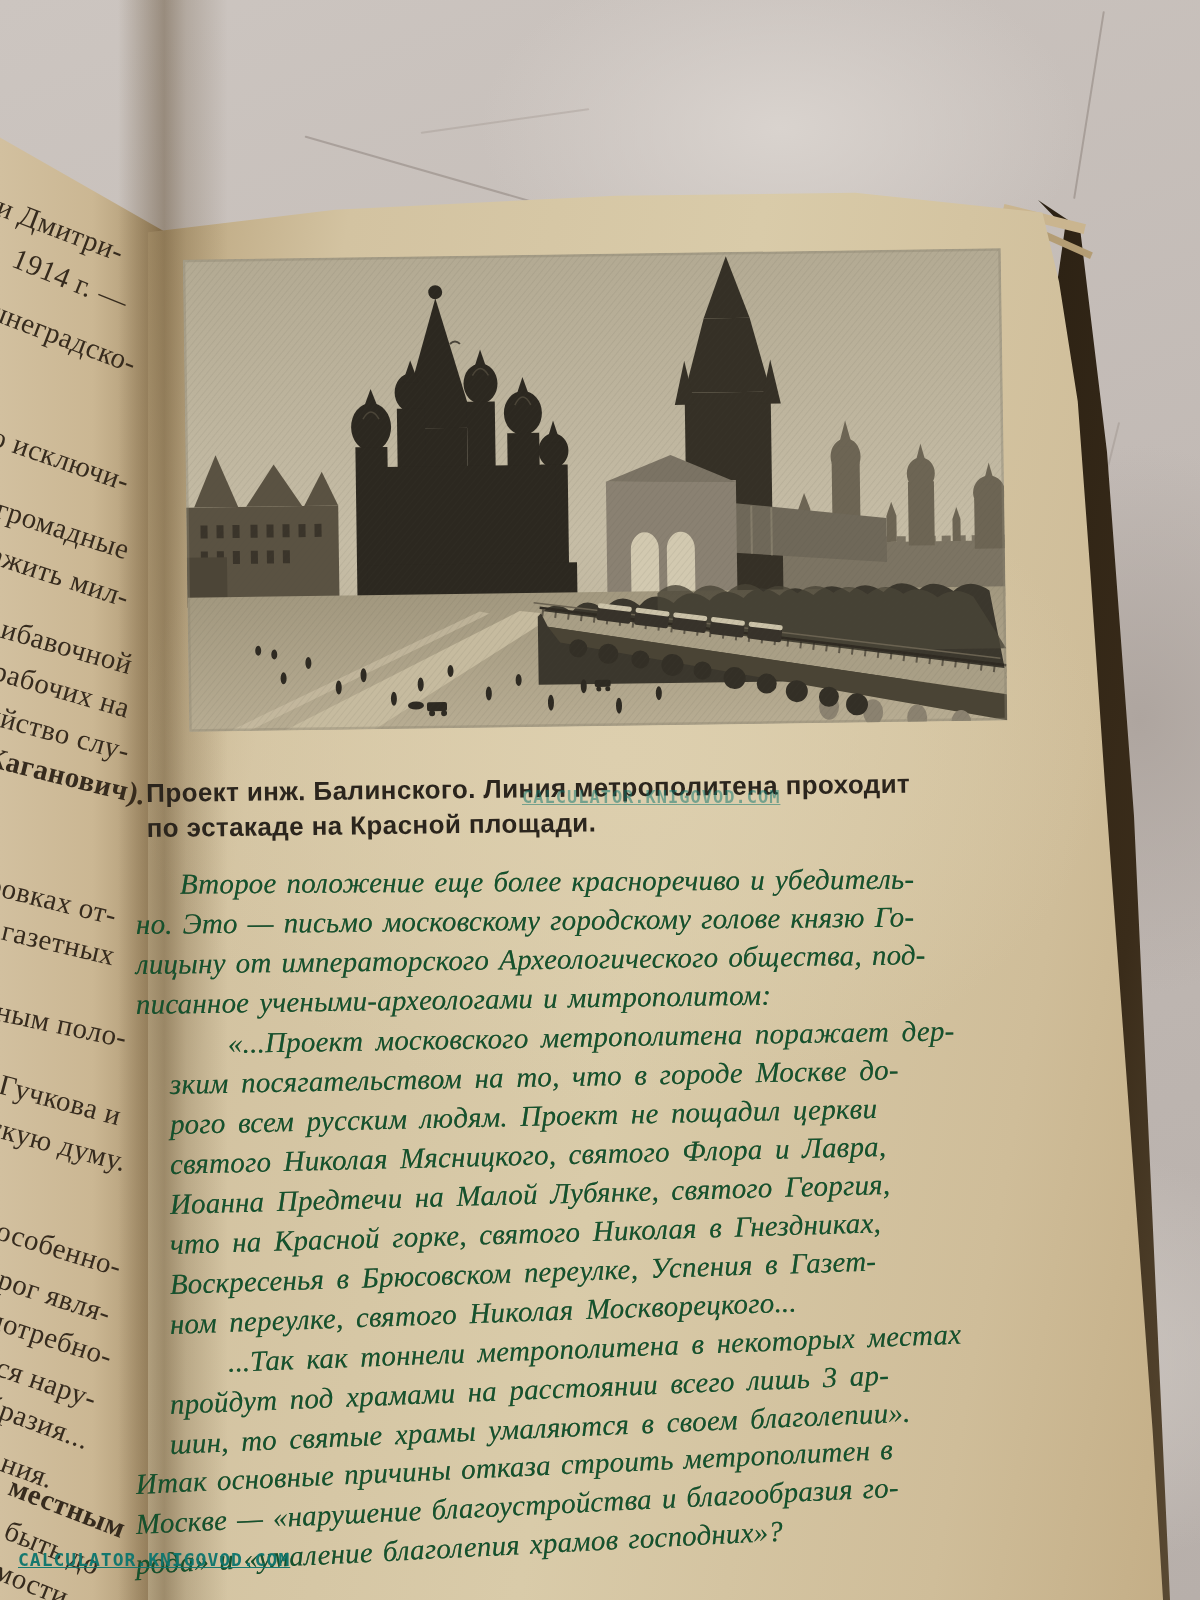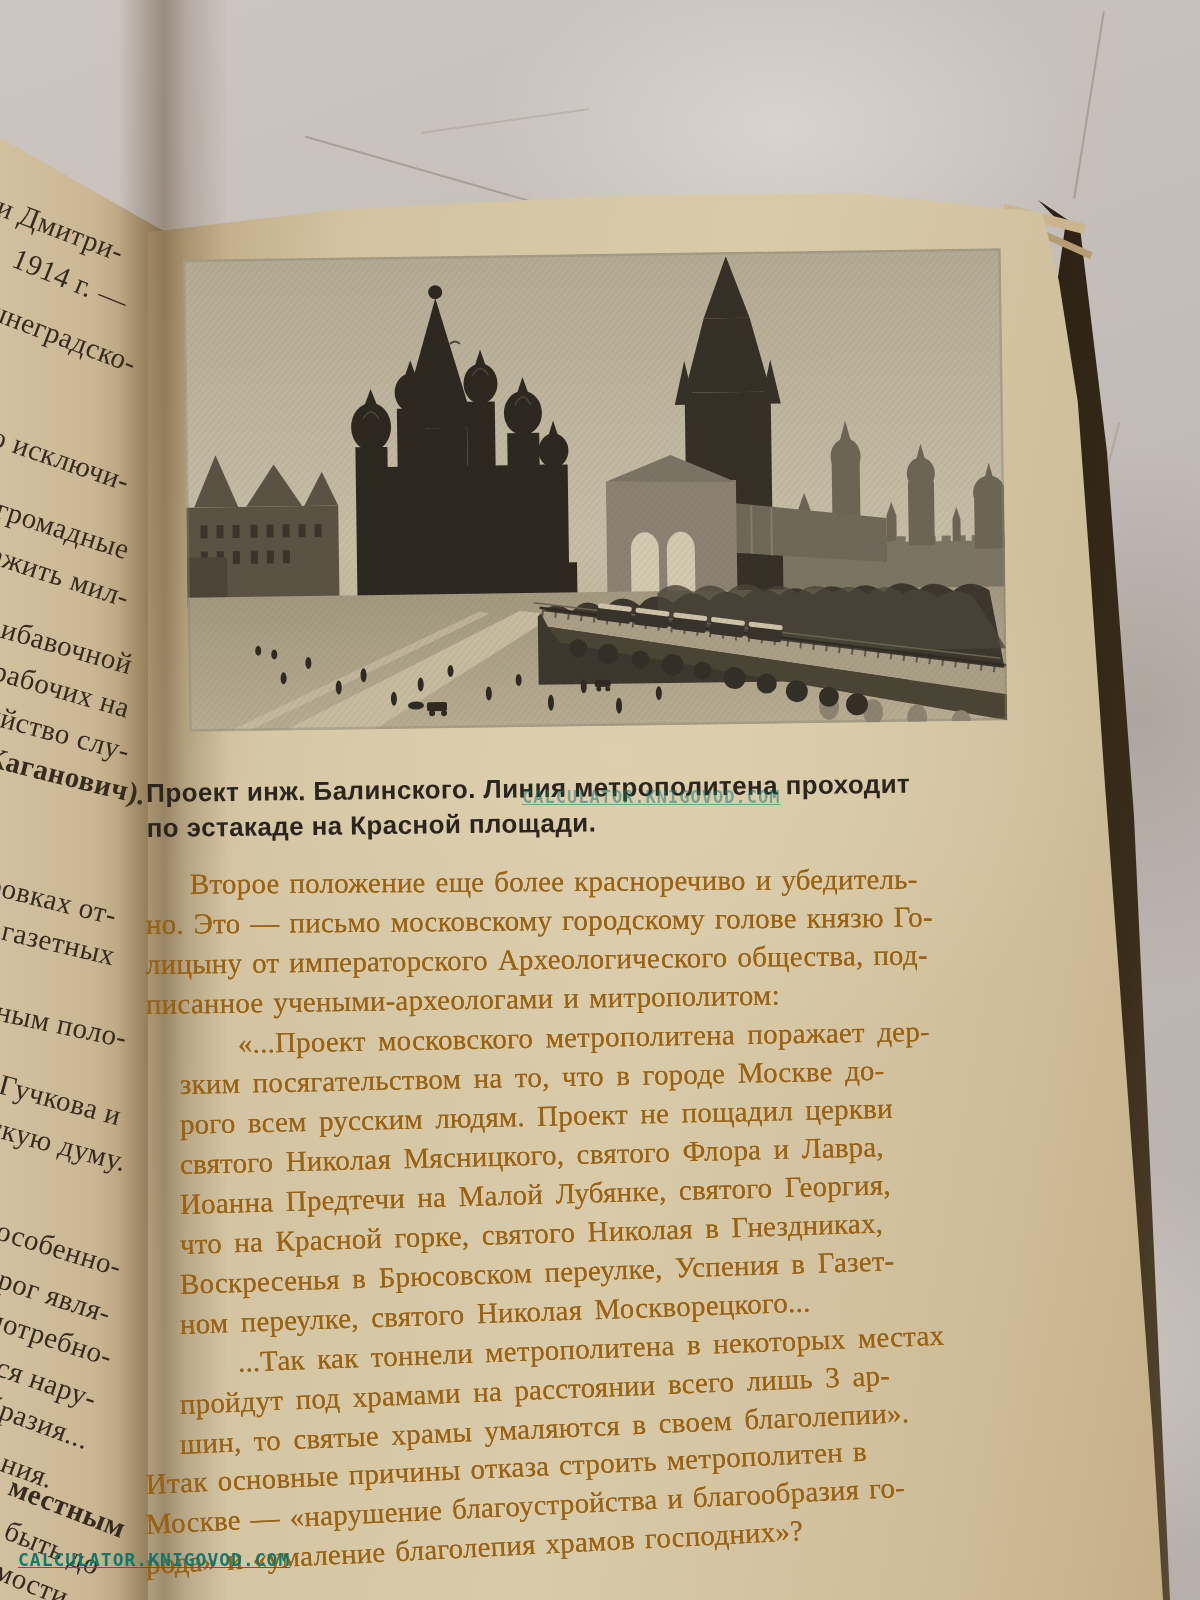--- a/index.html
+++ b/index.html
@@ -51,21 +51,21 @@
   .illus svg{display:block;width:100%;height:100%;}
 
   
   .caption{
     position:absolute;left:146px;top:776px;transform:rotate(-.7deg);transform-origin:0 0;
     font-family:"Liberation Sans", sans-serif;font-weight:bold;
     font-size:26px;line-height:35px;color:#2b251d;letter-spacing:.4px;white-space:nowrap;
   }
 
   
-  .bodytext{position:absolute;left:146px;top:864px;width:930px;color:#a16207;}
+  .bodytext{position:absolute;left:136px;top:864px;width:930px;color:#14532d;font-style:italic;}
   .bline{
     font-size:29px;line-height:40px;white-space:nowrap;
     letter-spacing:.2px;word-spacing:2.5px;transform-origin:0 60%;
     text-shadow:0 0 .4px rgba(47,40,33,.6);
   }
   .q{margin-left:34px;word-spacing:5px;}
   .ind{text-indent:44px;}
   .qind{text-indent:58px;}
 
   

